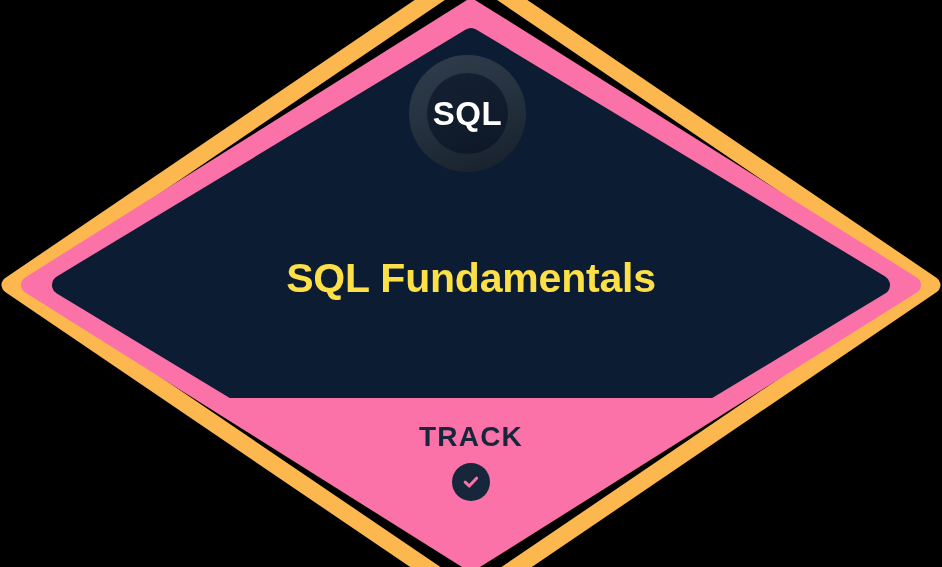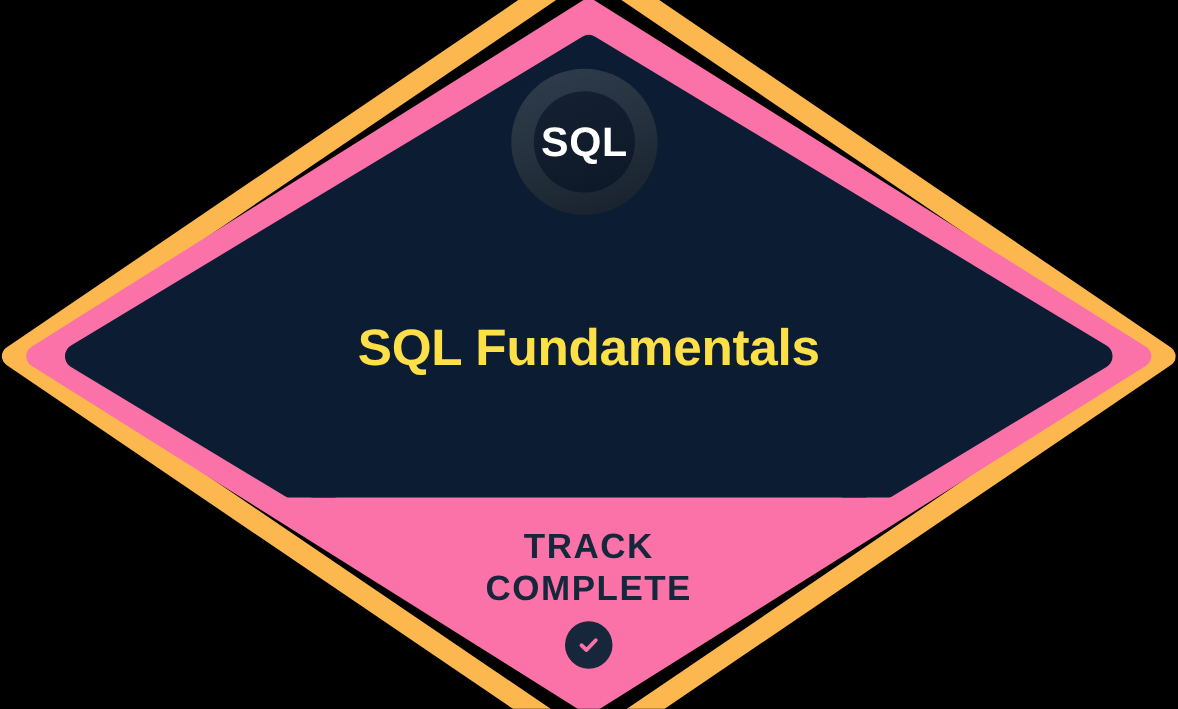--- a/index.html
+++ b/index.html
@@ -136,21 +136,20 @@
     <div id="sql-emblem">
       <div class="ring-outer"></div>
       <div class="ring-inner"></div>
       <div class="emblem-text">SQL</div>
     </div>
 
     <div id="badge-title">SQL Fundamentals</div>
 
     <div id="status-block">
       <div class="status-line">TRACK</div>
-      <div class="status-line">COMPLETE</div>
       <div id="check-badge">
         <svg width="22" height="22" viewBox="0 0 22 22">
           <path d="M 5.2 11.2 L 9.2 15.0 L 16.6 7.2" fill="none" stroke="#fb72a8" stroke-width="3.1" stroke-linecap="round" stroke-linejoin="round"></path>
         </svg>
       </div>
     </div>
 
   </div>
 </div>
 

